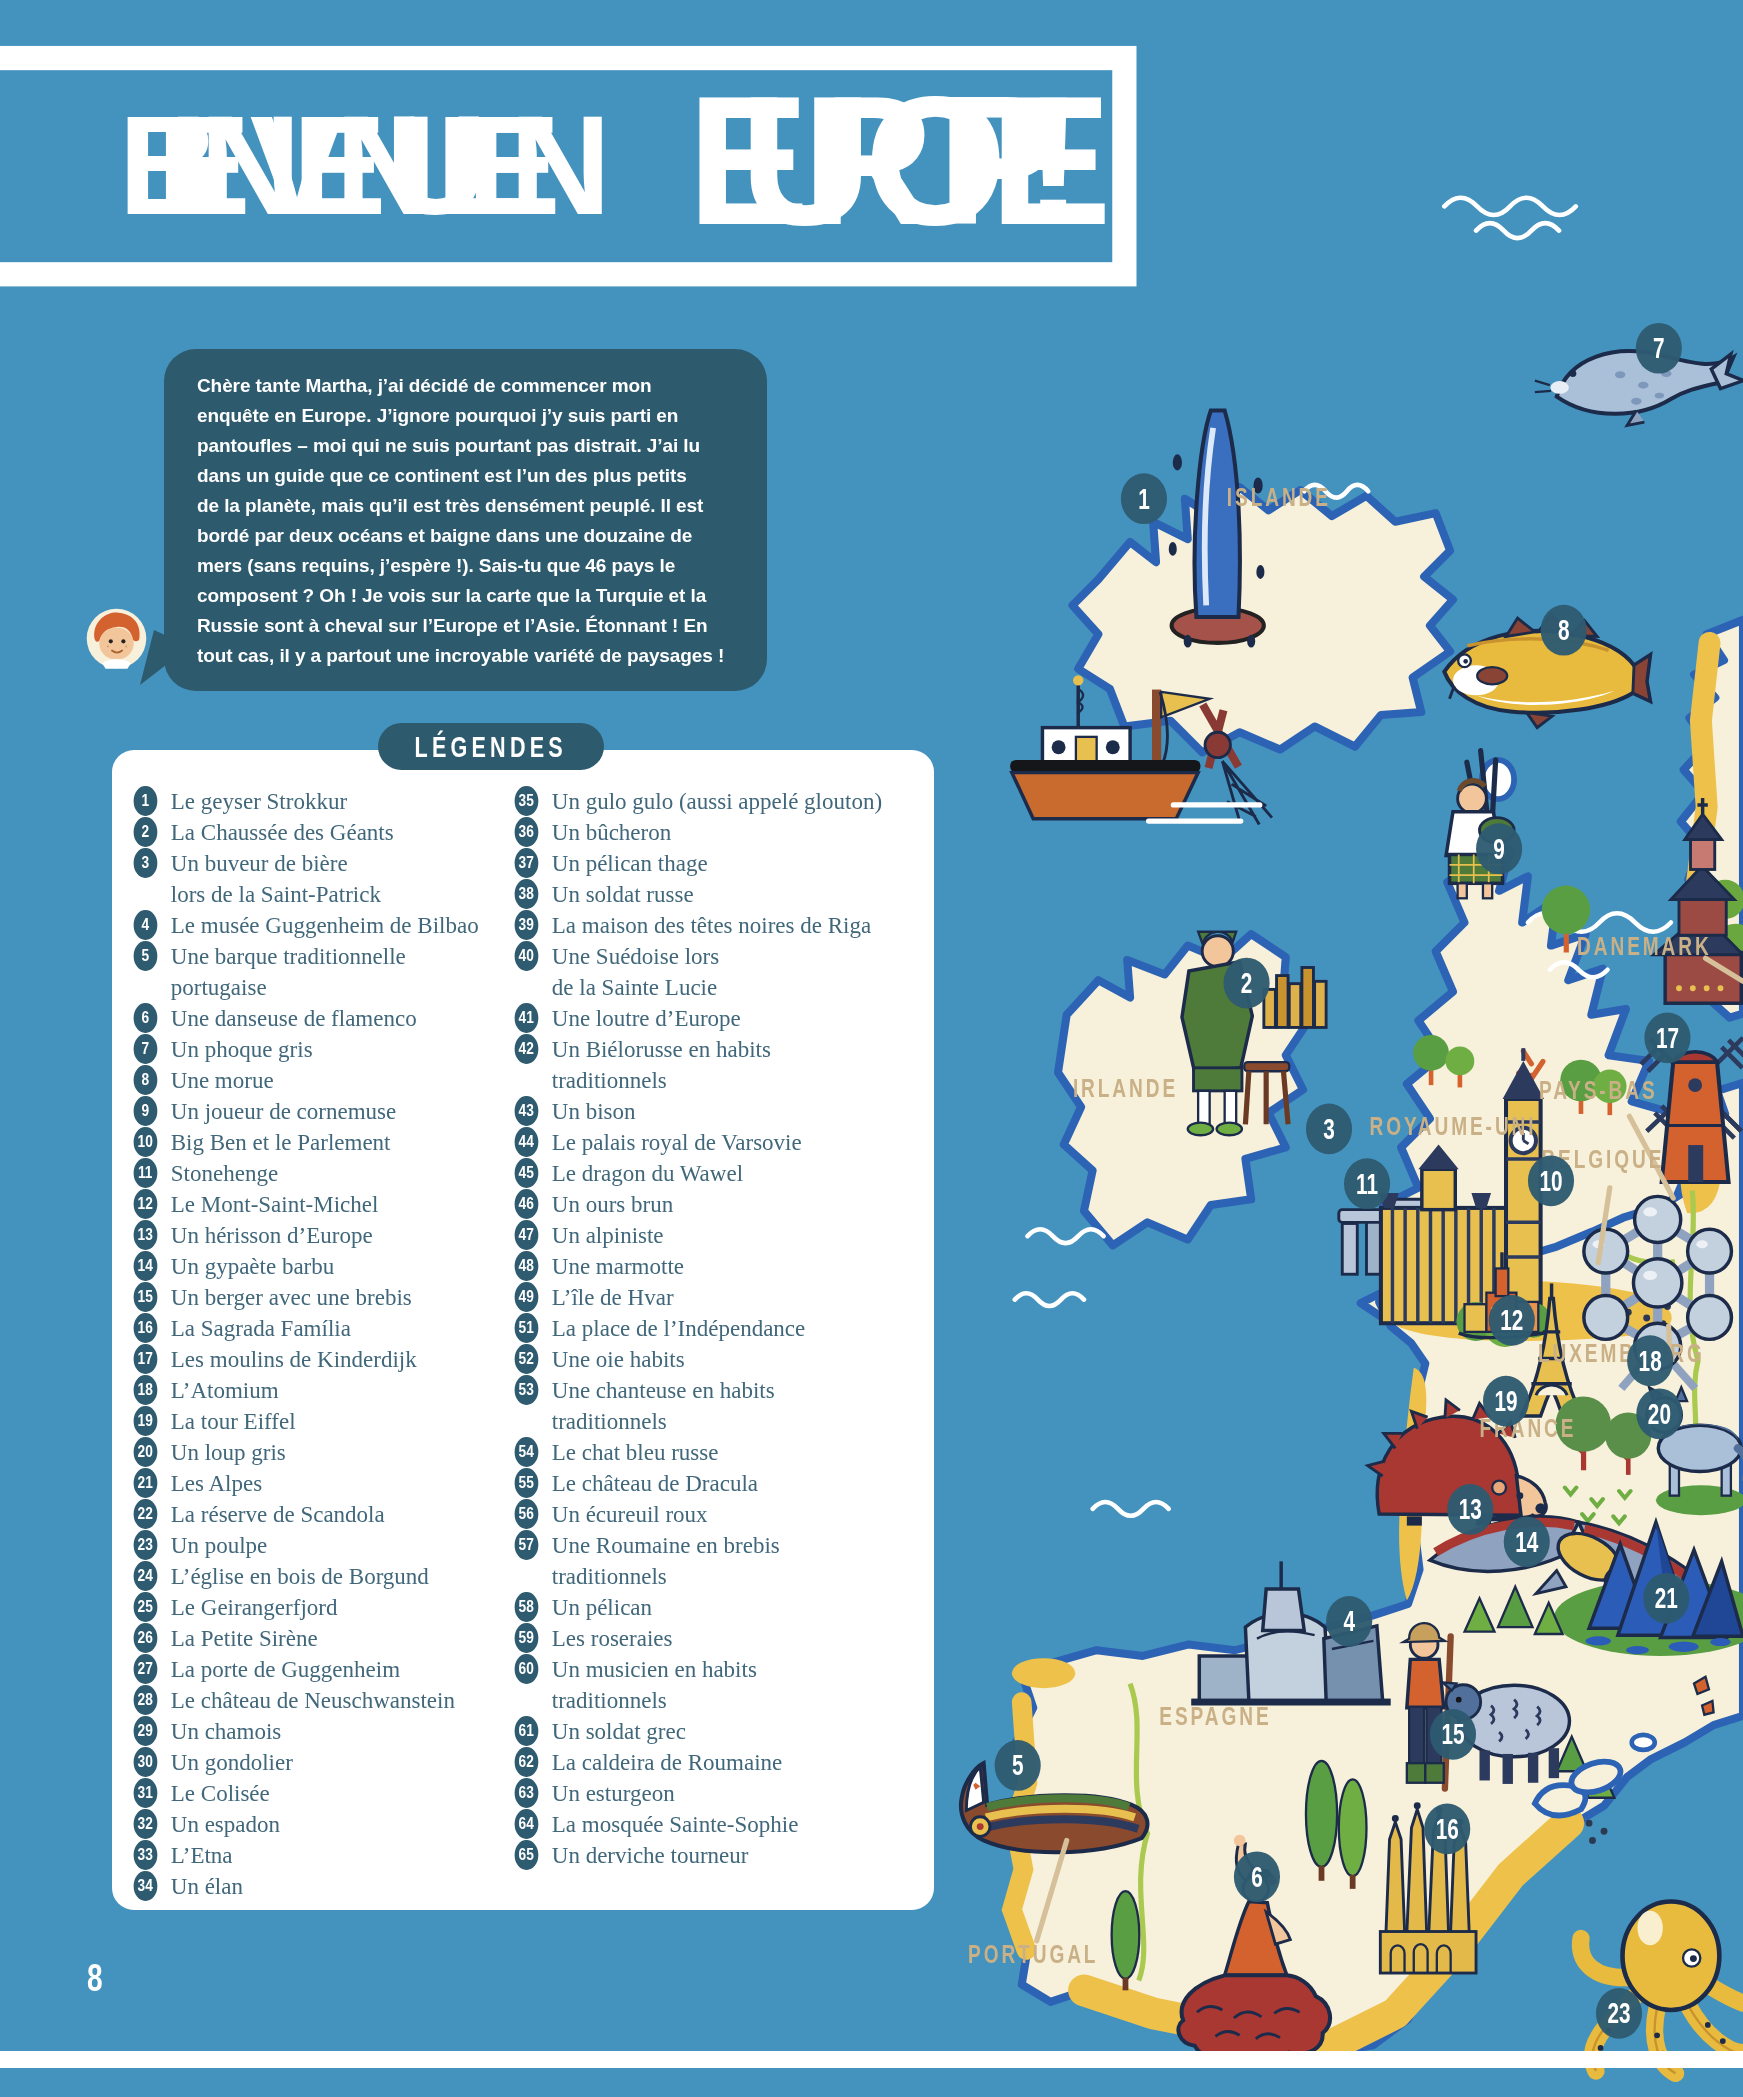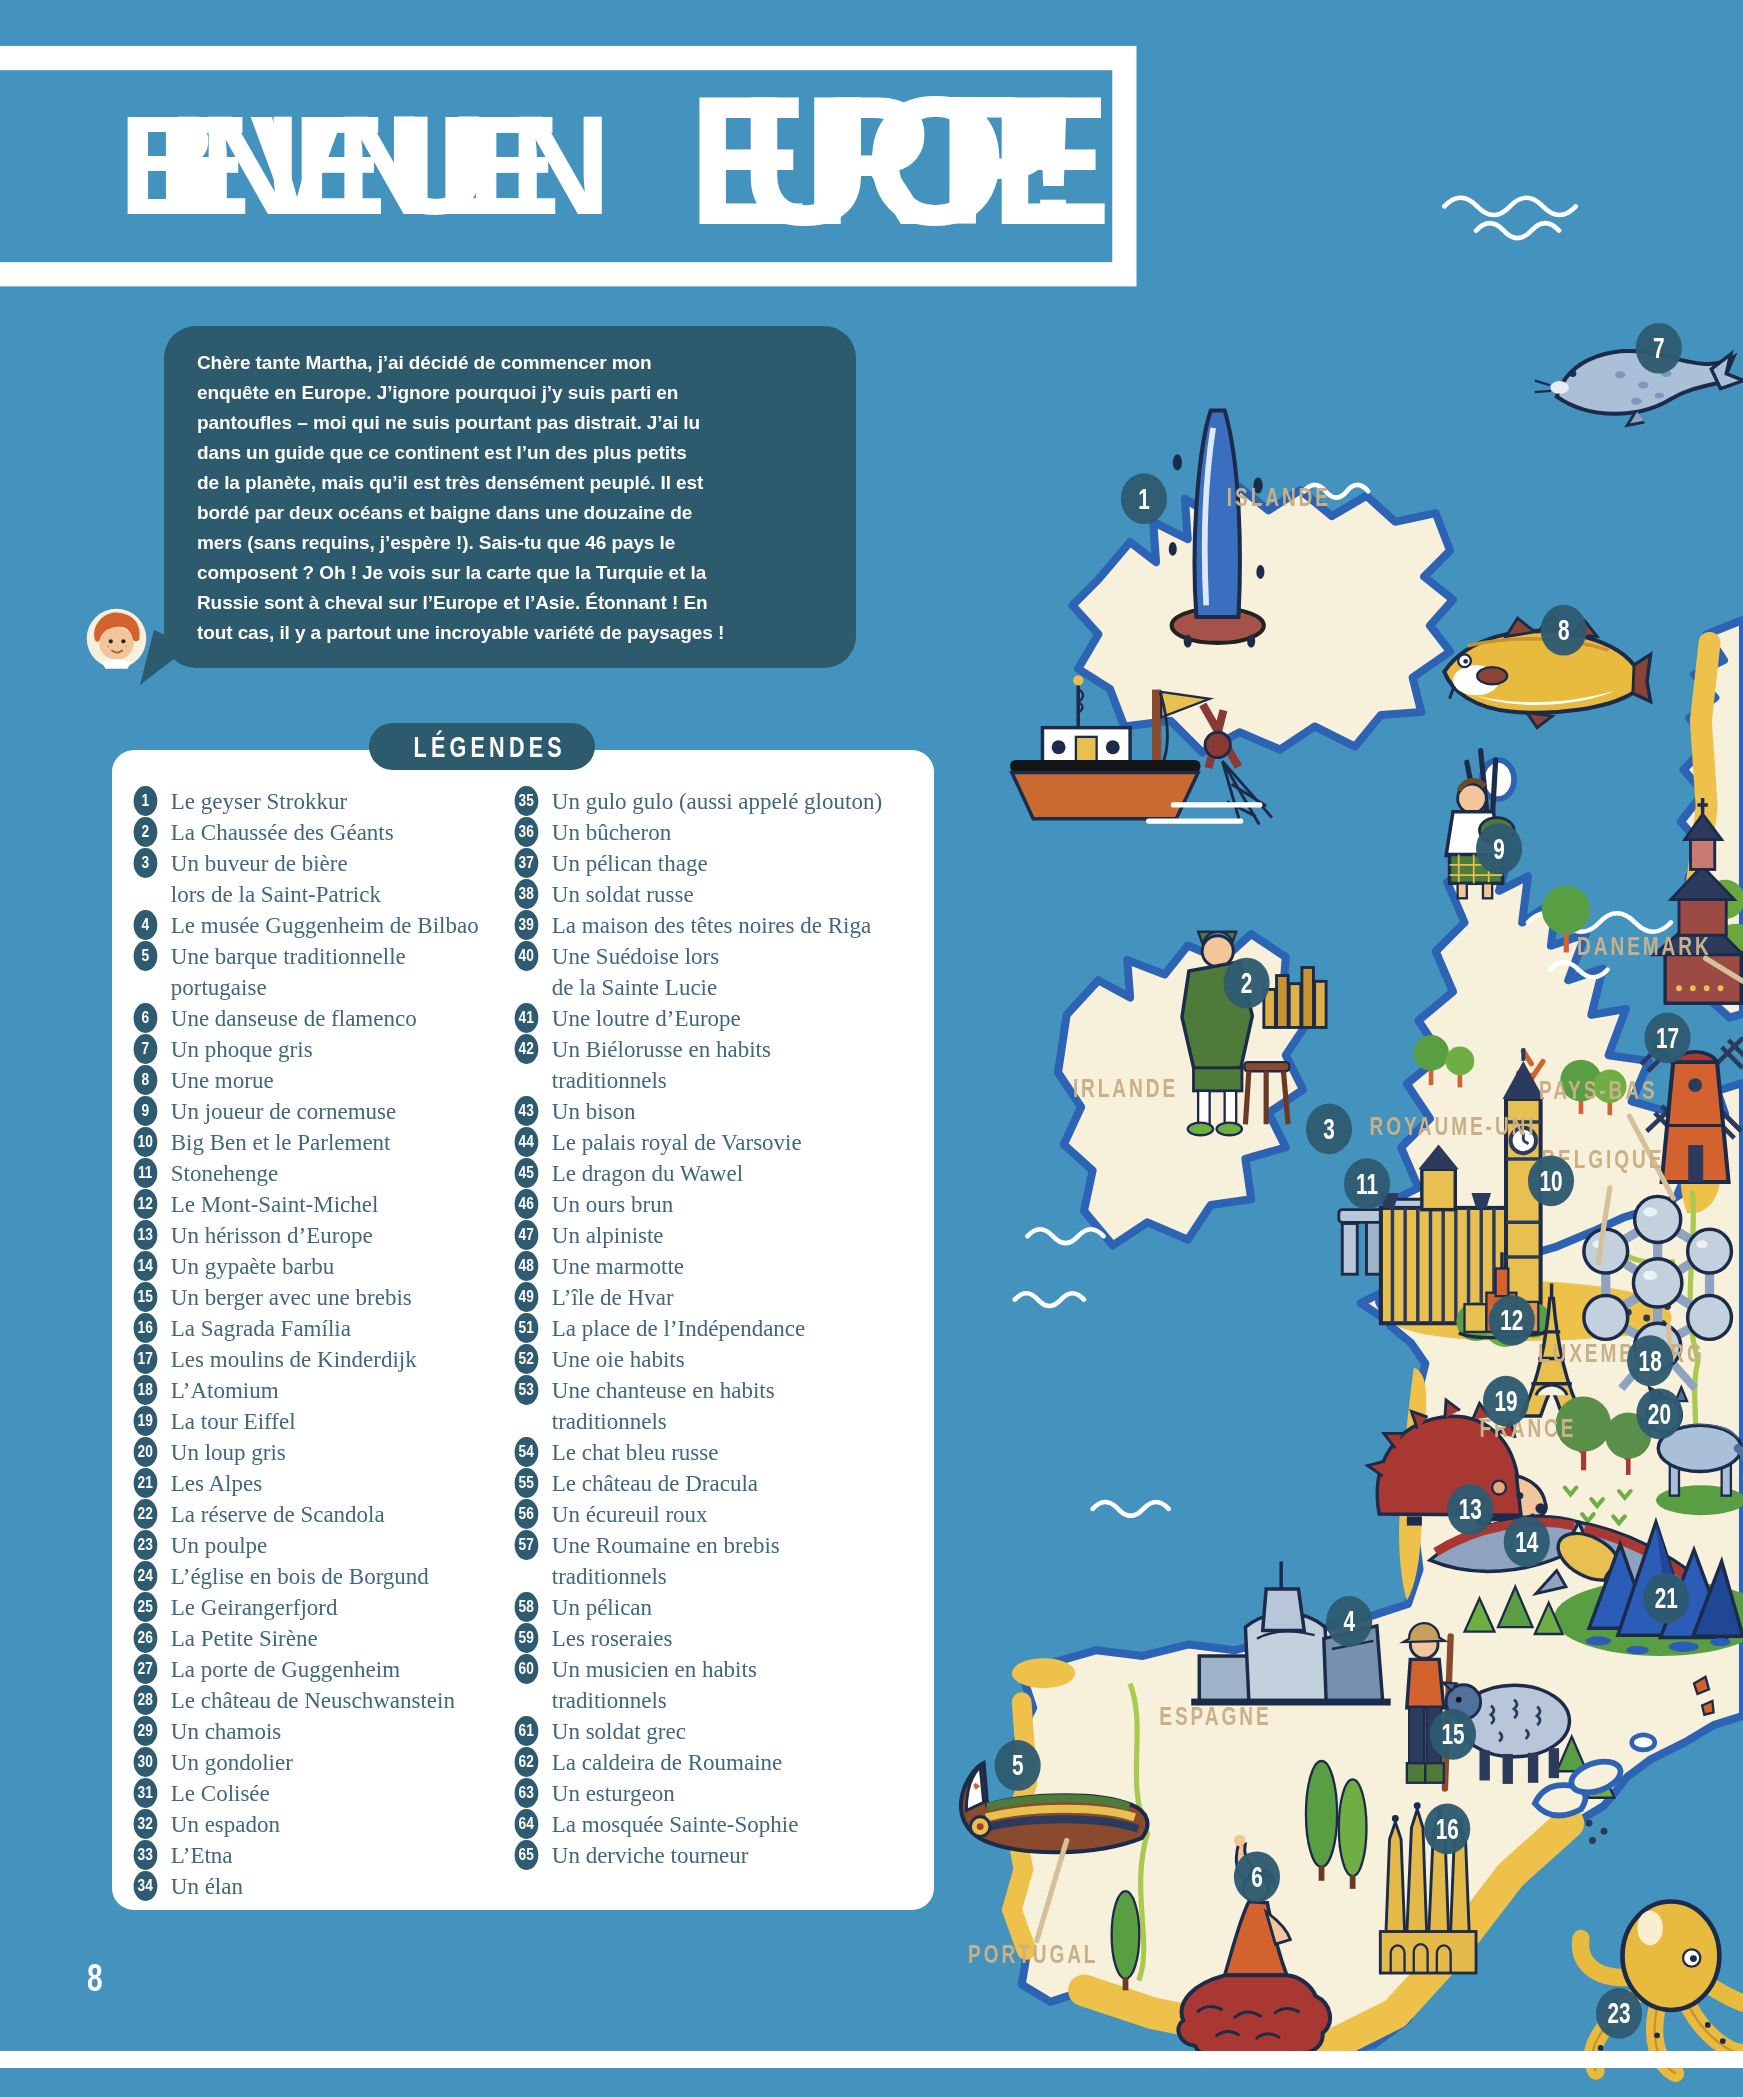--- a/index.html
+++ b/index.html
@@ -11,33 +11,33 @@
   html,body{margin:0;padding:0}
   body{width:1743px;height:2097px;position:relative;overflow:hidden;
        background:var(--sea);font-family:"Liberation Sans",sans-serif}
   .abs{position:absolute}
 
   
   #title-svg{left:0;top:35px}
   #title-svg text{fill:#fff;font-family:"Liberation Sans",sans-serif;font-weight:700}
 
   
-  .bubble{left:164px;top:326px;width:692px;background:var(--teal);border-radius:32px;
+  .bubble{left:164px;top:349px;width:603px;background:var(--teal);border-radius:32px;
           padding:22px 29px 19.6px 33px}
   .bubble p{margin:0;color:#fff;font-weight:700;font-size:19px;line-height:30px;
             letter-spacing:-0.1px;white-space:pre-line}
   .bubble-tail{left:140px;top:630px;width:50px;height:55px;background:var(--teal);
                clip-path:polygon(0 100%,28% 0,100% 30%)}
   #avatar{left:85px;top:607px}
 
   
   .legend-panel{left:112px;top:750px;width:822px;height:1160px;background:#fff;
                 border-radius:22px;padding:36px 0 0 19.6px}
-  .legend-pill{left:369px;top:723px;width:226px;height:47px;background:var(--teal);
-               border-radius:24px;display:flex;align-items:center;justify-content:flex-end}
+  .legend-pill{left:378px;top:723px;width:226px;height:47px;background:var(--teal);
+               border-radius:24px;display:flex;align-items:center;justify-content:center}
   .legend-pill span{color:#fff;font-weight:700;font-size:30px;letter-spacing:5.8px;
                     transform:scaleX(.72);white-space:nowrap}
   .legend-cols{display:flex}
   .legend-col{display:flex;flex-direction:column}
   #legend-col1{width:381px}
   #legend-col2{flex:1;min-width:0}
   .legend-item{display:flex;align-items:flex-start}
   .legend-item .badge{flex:none;width:26.5px;height:30px;border-radius:50%;
       background:var(--badge);color:#fff;font-weight:700;font-size:15.6px;line-height:30px;
       text-align:center;margin-right:12.7px;transform:scaleX(.88)}

